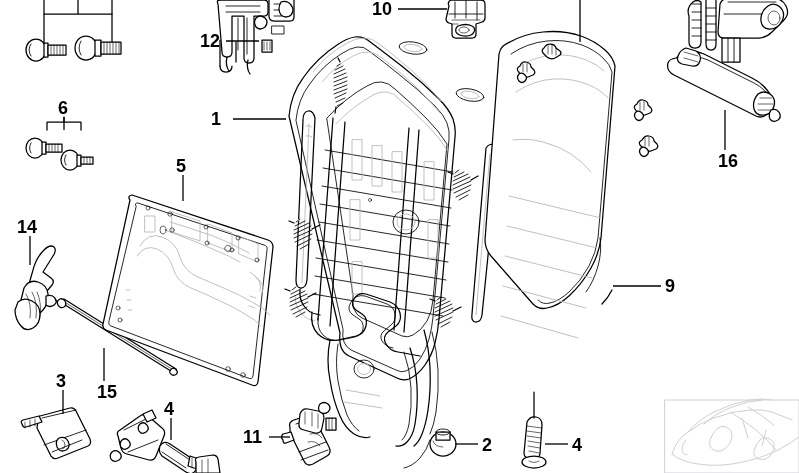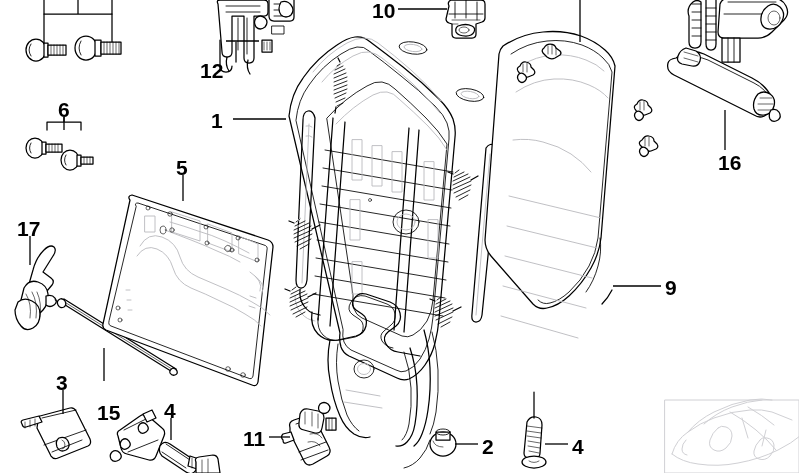--- a/index.html
+++ b/index.html
@@ -13,21 +13,21 @@
     width:799px;
     height:473px;
     background:#ffffff;
     overflow:hidden;
   }
   #artwork{position:absolute;left:0;top:0;width:799px;height:473px;}
   .calloutL{
     position:absolute;
     font-family:"Liberation Sans", sans-serif;
     font-weight:bold;
-    font-size:21px;
+    font-size:18px;
     color:#000000;
     line-height:1;
     white-space:nowrap;
     letter-spacing:0px;
   }
 </style>
 </head>
 <body>
 
 <div id="stage">
@@ -391,19 +391,19 @@
 
   <div class="calloutL" style="left:211px;top:110px;">1</div>
   <div class="calloutL" style="left:482px;top:436px;">2</div>
   <div class="calloutL" style="left:56px;top:372px;">3</div>
   <div class="calloutL" style="left:164px;top:400px;">4</div>
   <div class="calloutL" style="left:176px;top:157px;">5</div>
   <div class="calloutL" style="left:58px;top:99px;">6</div>
   <div class="calloutL" style="left:665px;top:277px;">9</div>
   <div class="calloutL" style="left:372px;top:0px;">10</div>
   <div class="calloutL" style="left:572px;top:436px;">4</div>
-  <div class="calloutL" style="left:200px;top:32px;margin-top:28px;">12</div>
+  <div class="calloutL" style="left:200px;top:32px;">12</div>
   <div class="calloutL" style="left:243px;top:428px;">11</div>
-  <div class="calloutL" style="left:17px;top:218px;">17</div>
-  <div class="calloutL" style="left:97px;top:402px;">15</div>
+  <div class="calloutL" style="left:17px;top:218px;">14</div>
+  <div class="calloutL" style="left:97px;top:383px;">15</div>
   <div class="calloutL" style="left:718px;top:152px;text-align:center;">16</div>
 
 </div>
 
 </body></html>

